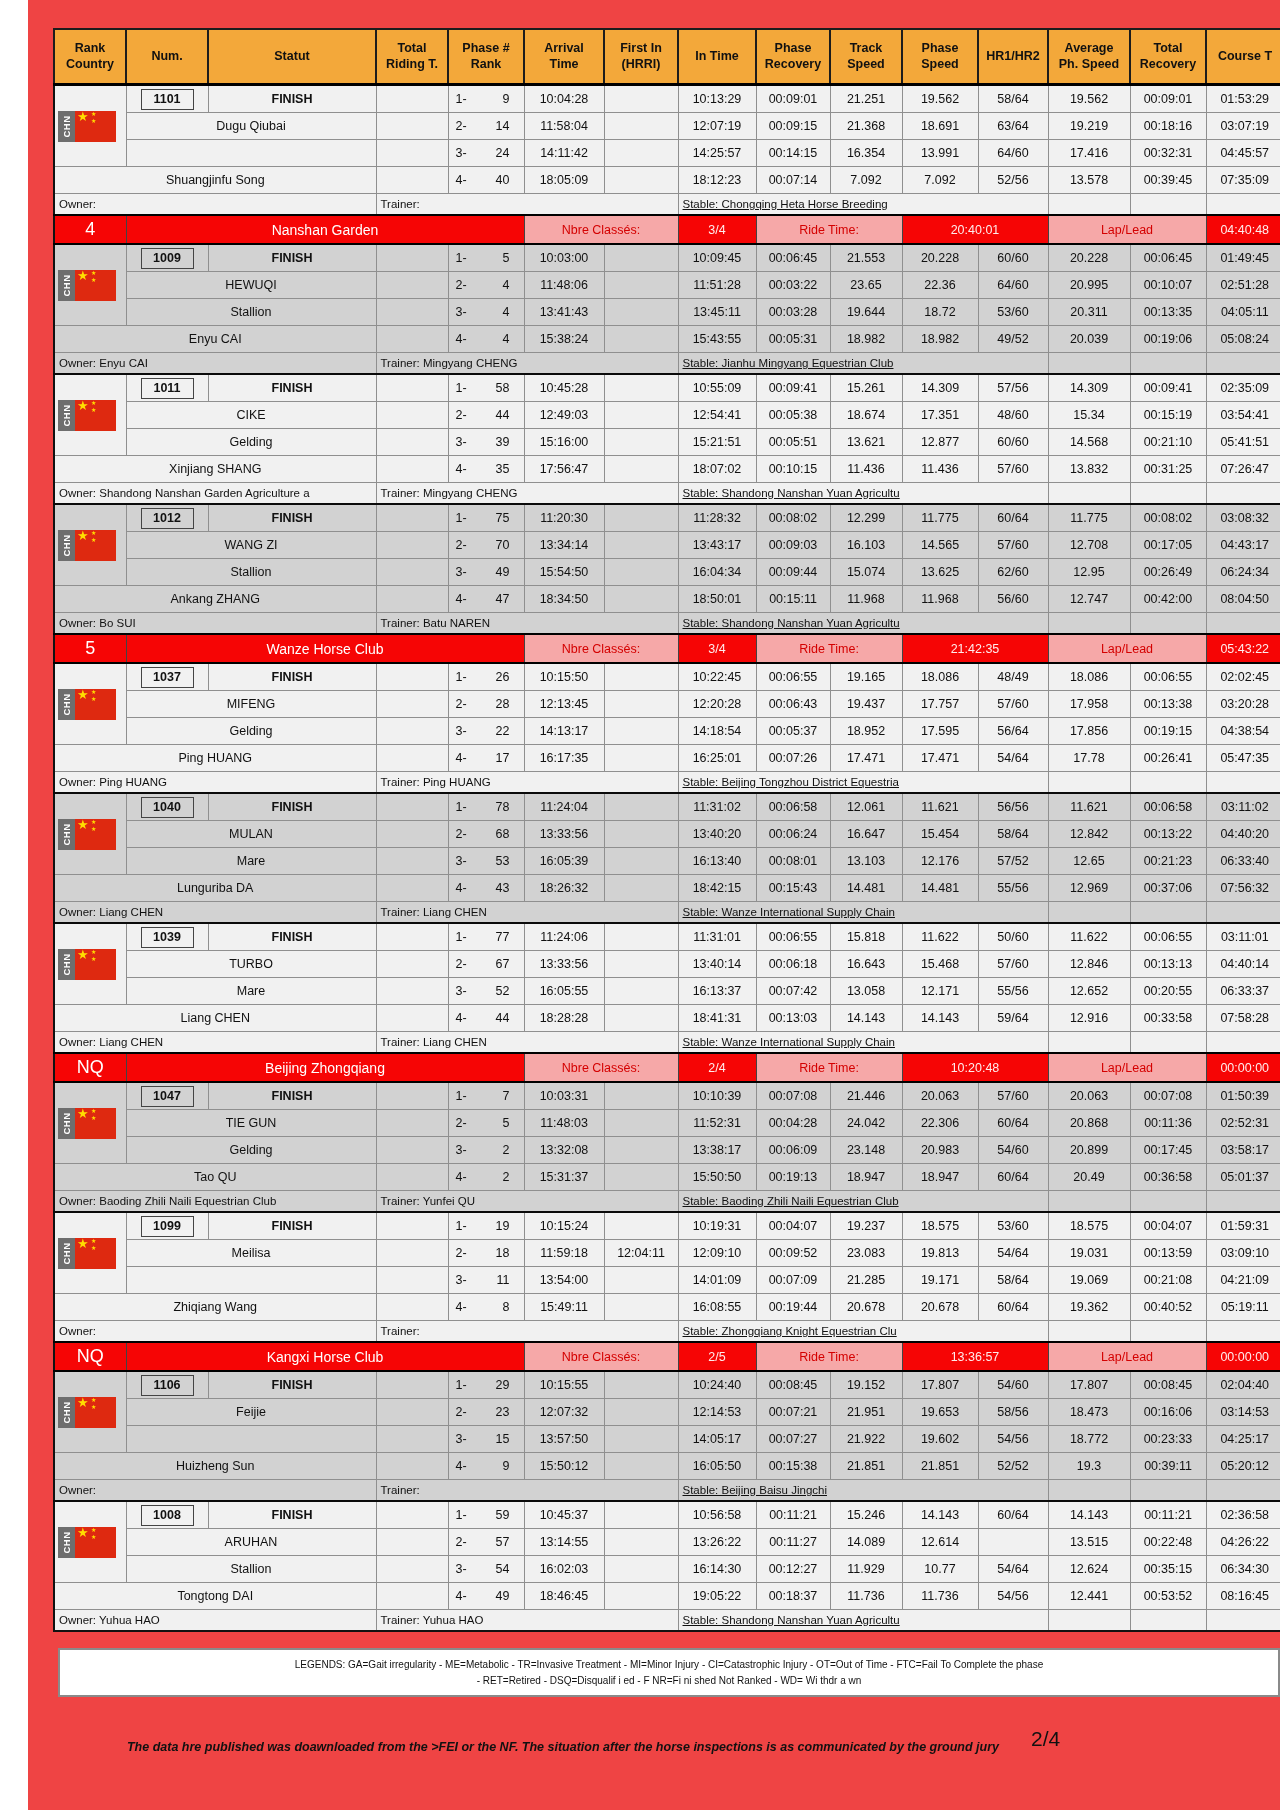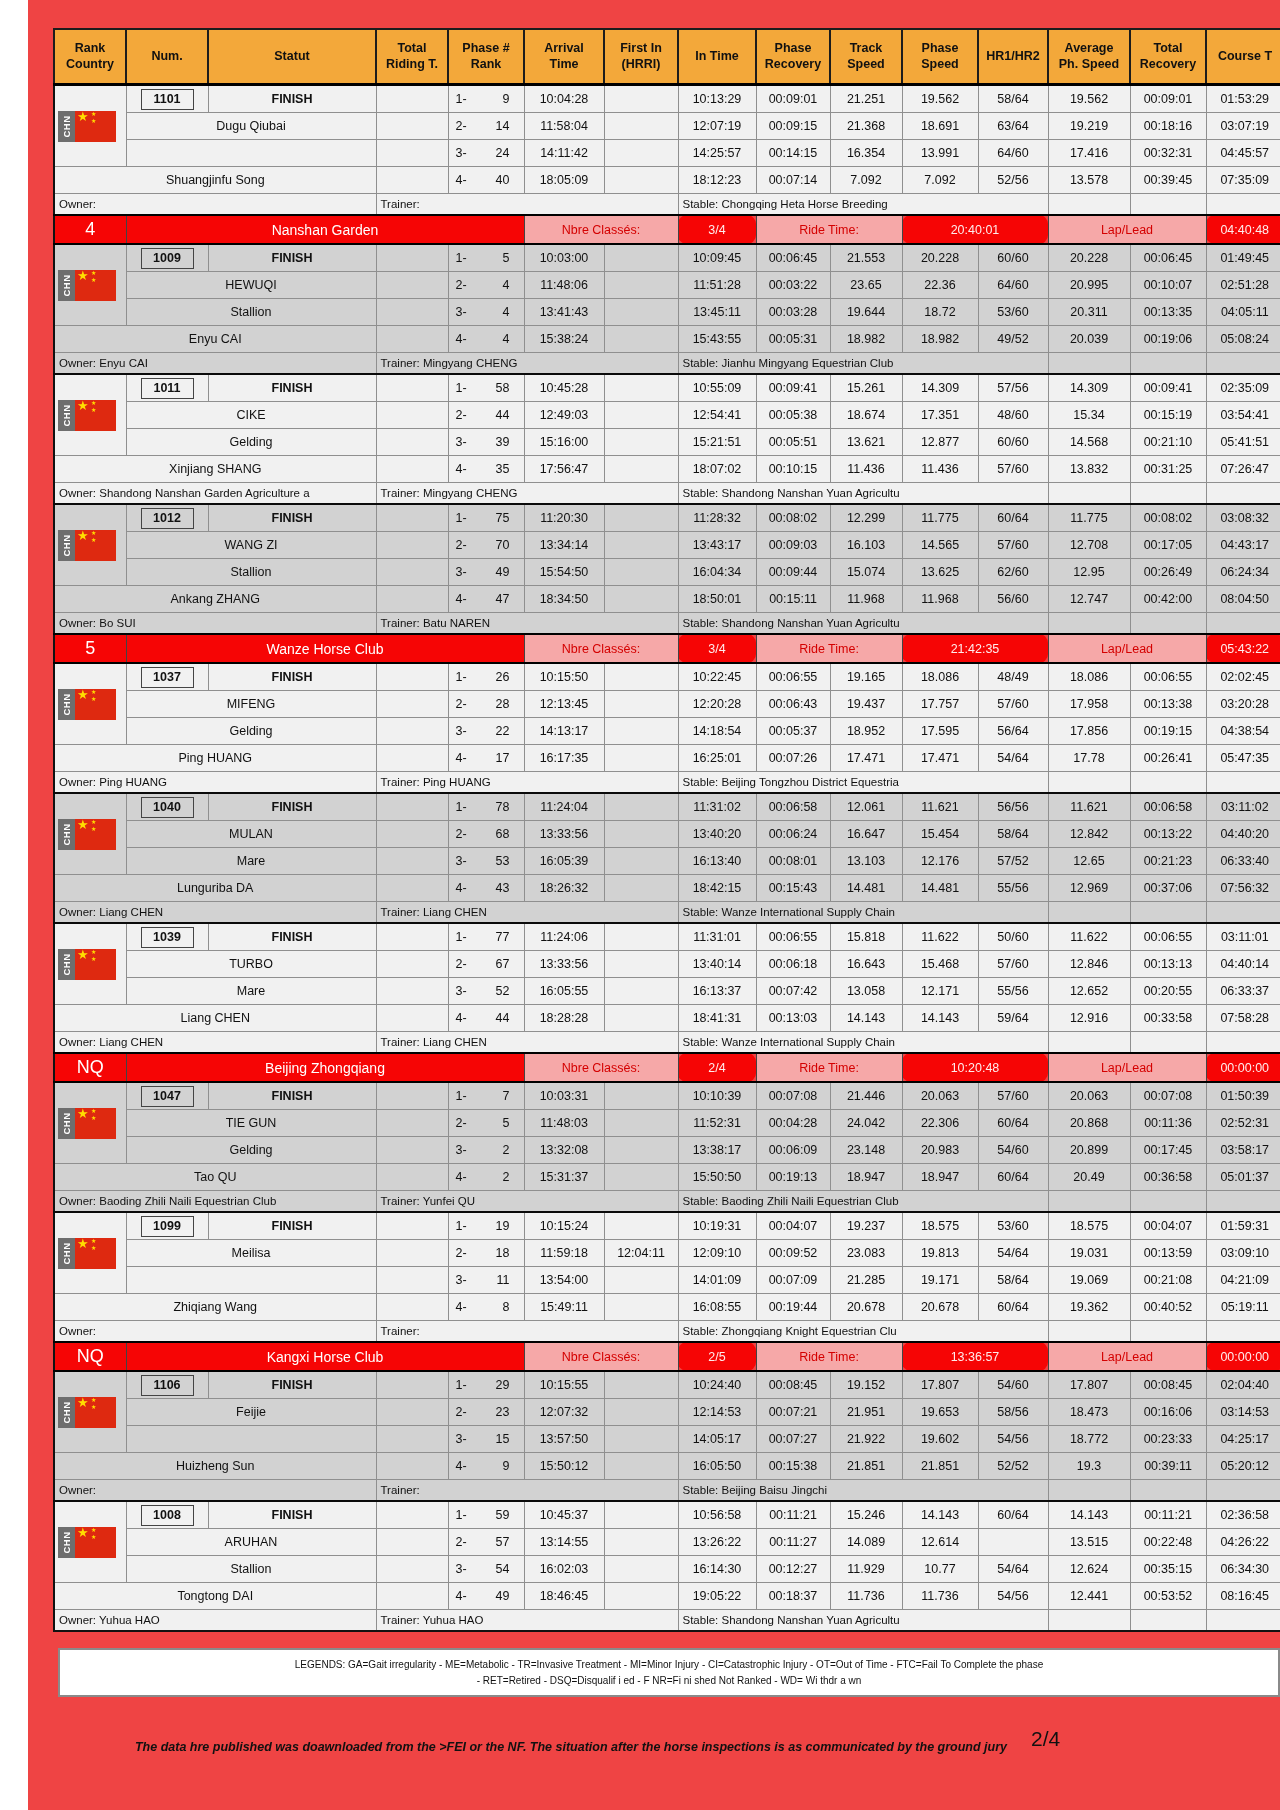--- a/index.html
+++ b/index.html
@@ -15,35 +15,35 @@
   tr.phase-row td{height:26px;}
   tr.owner-row td{height:20px;font-size:11.5px;text-align:left;padding:0 0 0 4px;}
   tr.light td{background:var(--light-row);}
   tr.gray td{background:var(--gray-row);}
   tr.block-top td{border-top:2.5px solid #0a0a0a;}
   tr.team-row td{height:27px;border-top:2.5px solid #000;border-bottom:2.5px solid #000;border-left:1px solid #444;border-right:1px solid #444;}
   td.t-red{background:var(--red);color:#fff;}
   td.t-pink{background:var(--pink);color:var(--pink-text);}
   td.team-rank{font-size:18px;color:#fff;background:var(--red);}
   td.team-name{font-size:14px;}
-  td.t-val{font-size:12.5px;color:#ffecec;border-radius:9px;}
+  td.t-val{font-size:12.5px;color:#ffecec;}
   .num-box{border:1.6px solid #444;margin:2px 14px;height:19px;line-height:19px;font-weight:bold;}
   td.statut-cell{font-weight:bold;}
   .pr{display:flex;justify-content:space-between;align-items:center;padding:0 14px 0 7px;}
   .flag{display:flex;width:58px;height:31px;margin-left:3px;align-items:stretch;}
   .flag .chn{background:#6e6e6e;width:17px;display:flex;align-items:center;justify-content:center;}
   .flag .chn span{display:block;transform:rotate(-90deg);color:#fff;font-size:9.5px;font-weight:bold;letter-spacing:.5px;}
   .flag .cn{background:#DE2910;flex:1;position:relative;}
   .flag .cn .big{position:absolute;left:2px;top:-2px;color:#FFDE00;font-size:13px;}
   .flag .cn .small{position:absolute;left:16px;top:0;color:#FFDE00;font-size:6px;line-height:7px;}
   td.flag-cell{vertical-align:middle;text-align:left;}
-  td.stable-cell span{}
+  td.stable-cell span{text-decoration:underline;}
   .legends{position:absolute;left:30px;top:1648px;width:1198px;border:2px solid #8a8a8a;
         background:#fff;text-align:center;font-size:10px;line-height:1.55;padding:7px 10px;color:#111;}
-  .footnote{position:absolute;top:1740px;left:8px;width:1070px;text-align:center;
+  .footnote{position:absolute;top:1740px;left:0;width:1070px;text-align:center;
         font-style:italic;font-weight:bold;font-size:12.5px;color:#111;}
   .pagenum{position:absolute;top:1727px;left:1003px;font-size:21px;color:#111;}
 </style>
 </head>
 <body>
 
 <div class="page">
 
   <table class="results">
     <colgroup id="cols">

